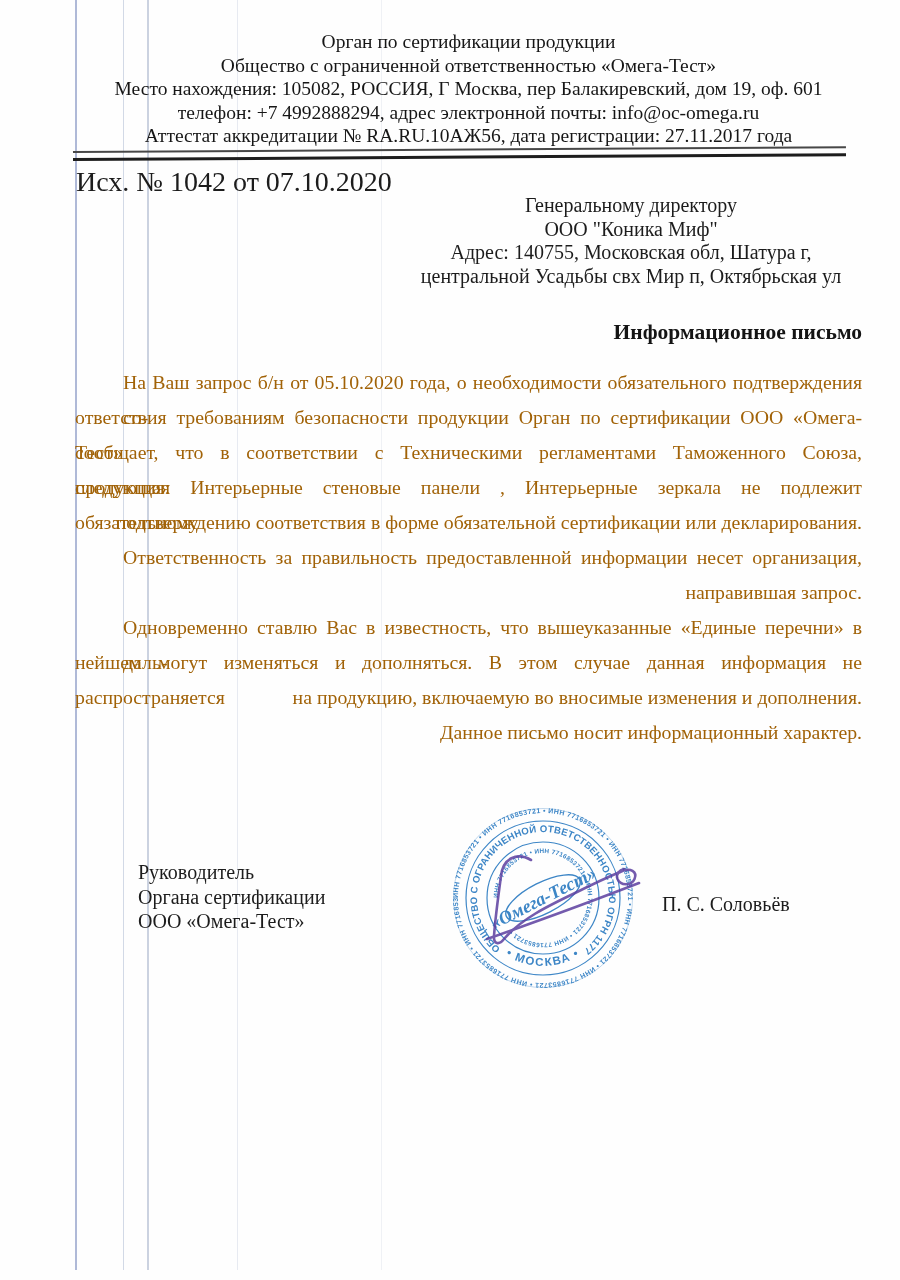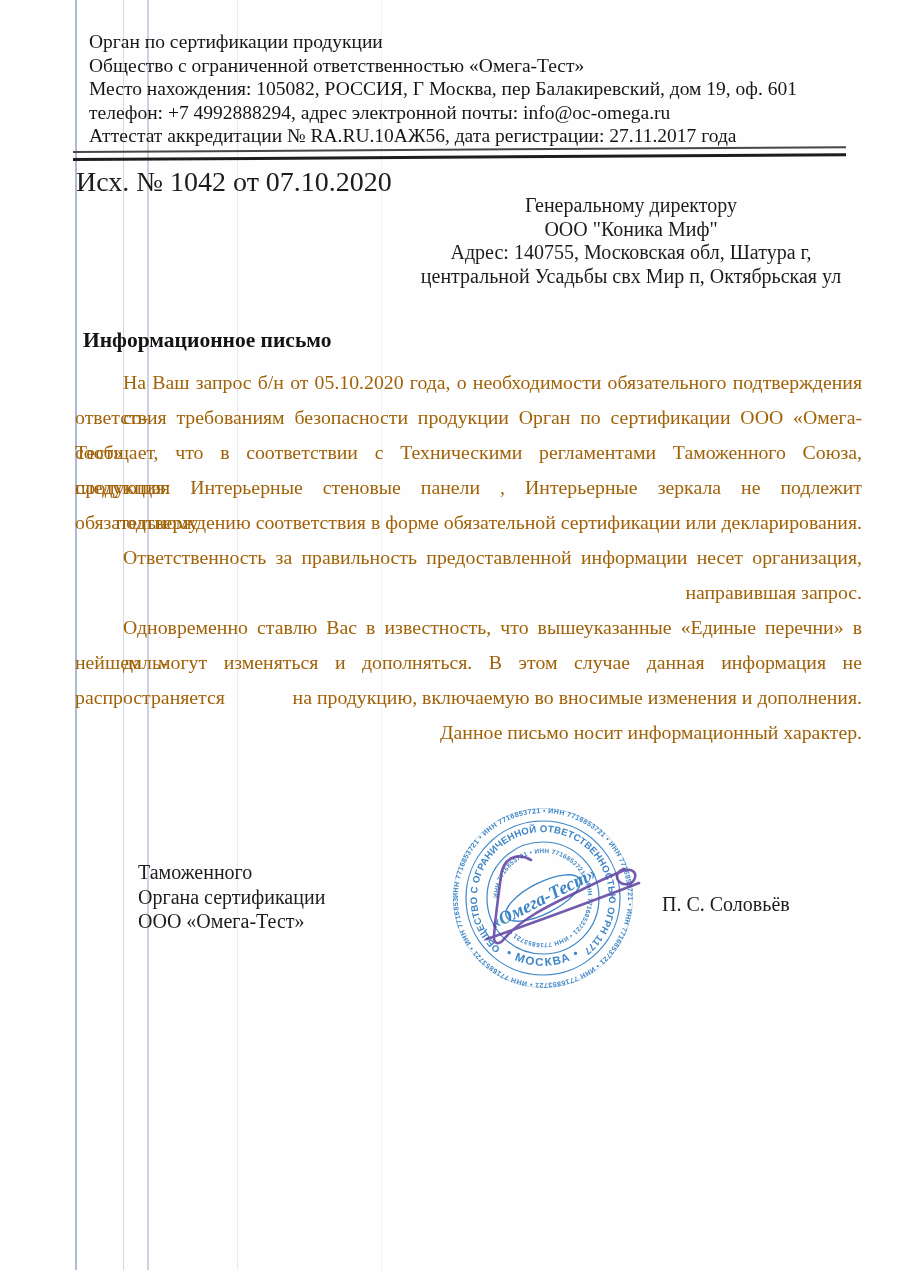--- a/index.html
+++ b/index.html
@@ -15,37 +15,36 @@
   
   .scanline{position:absolute;top:0;height:1270px;width:1px;pointer-events:none;}
   .sl1{left:75px;width:2px;background:rgba(96,115,175,0.50);}
   .sl2{left:123px;background:rgba(130,150,185,0.35);}
   .sl3{left:147px;width:2px;background:rgba(120,140,175,0.38);}
   .sl4{left:237px;background:rgba(150,165,195,0.22);}
   .sl5{left:381px;background:rgba(160,175,200,0.16);}
 
   .letterhead{
     position:absolute;left:75px;top:30px;width:787px;
-    font-size:19.5px;line-height:23.5px;
+    text-align:center;font-size:19.5px;line-height:23.5px;
     color:#161616;
-    padding-left:14px;
   }
   .rule{
     position:absolute;left:73px;top:151px;width:773px;height:5px;
     border-top:2px solid #474747;border-bottom:3px solid #1d1d1d;
     transform:rotate(-0.35deg);transform-origin:left center;
   }
   .ref{position:absolute;left:76px;top:166px;font-size:28px;}
   .addressee{
     position:absolute;left:400px;top:194px;width:462px;
     text-align:center;font-size:20px;line-height:23.5px;
   }
   .title{
-    position:absolute;left:75px;top:320px;width:787px;margin:8px;
-    text-align:left;font-size:21.5px;font-weight:bold;color:#141414;
+    position:absolute;left:75px;top:320px;width:787px;margin:0;
+    text-align:right;font-size:21.5px;font-weight:bold;color:#141414;
   }
   .body-text{
     position:absolute;left:75px;top:365px;width:787px;
     font-size:19.8px;color:#a16207;
   }
   .line{height:35px;line-height:35px;white-space:normal;}
   .stretch{text-align:justify;text-align-last:justify;}
   .indent{padding-left:48px;}
   .plain{text-align:right;}
 
@@ -103,21 +102,21 @@
     <div class="line plain">направившая запрос.</div>
 
     <div class="line stretch indent">Одновременно ставлю Вас в известность, что вышеуказанные «Единые перечни» в даль-</div>
     <div class="line stretch">нейшем могут изменяться и дополняться. В этом случае данная информация не распространяется</div>
     <div class="line plain">на продукцию, включаемую во вносимые изменения и дополнения.</div>
 
     <div class="line plain indent">Данное письмо носит информационный характер.</div>
   </div>
 
   <div class="sig-role">
-    <div>Таможенного</div>
+    <div>Руководитель</div>
     <div>Органа сертификации</div>
     <div>ООО «Омега-Тест»</div>
   </div>
 
   <div class="sig-name">П. С. Соловьёв</div>
 
   <div class="stamp-wrap">
     <svg width="210" height="200" viewBox="0 0 210 200" xmlns="http://www.w3.org/2000/svg">
       <defs>
         <path id="microRing" d="M 15 100 A 85 85 0 1 1 185 100 A 85 85 0 1 1 15 100"></path>

